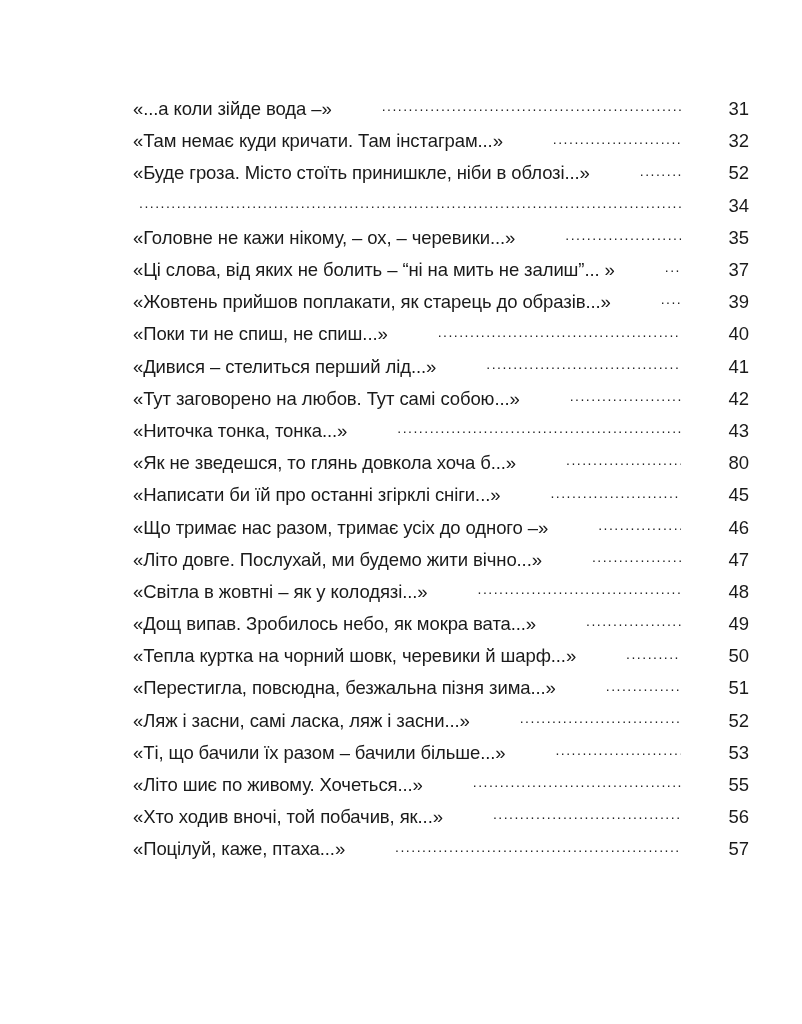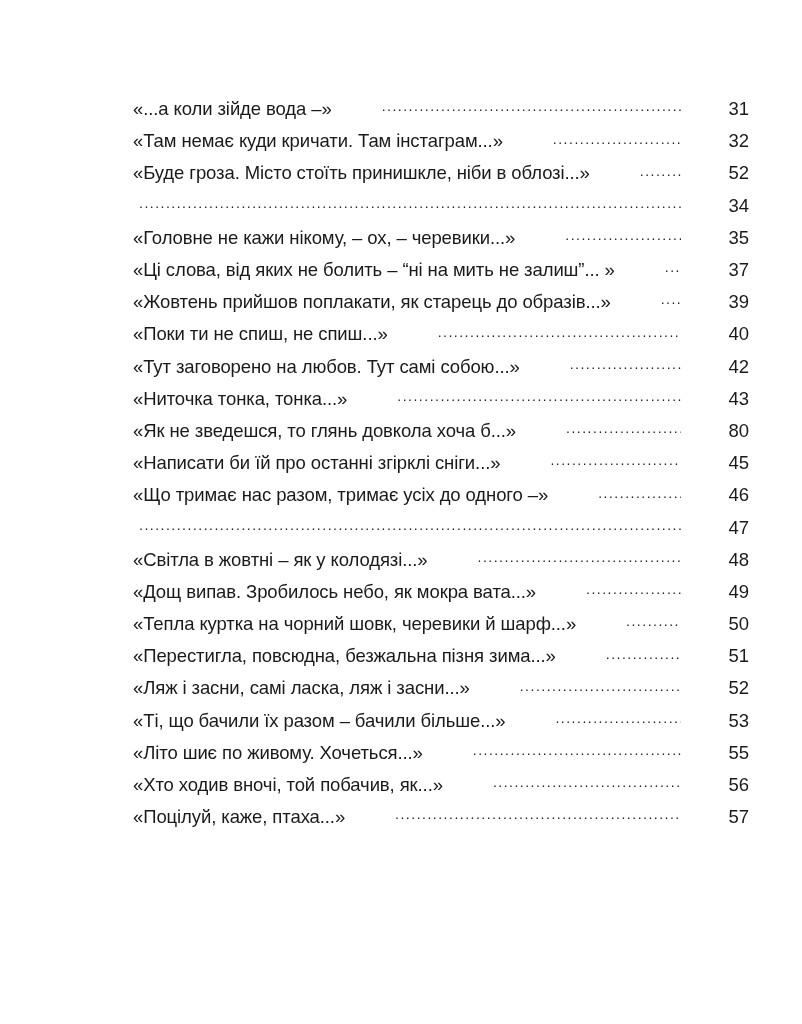--- a/index.html
+++ b/index.html
@@ -96,20 +96,25 @@
       <span class="toc-title">«Жовтень прийшов поплакати, як старець до образів...»</span>
       <span class="toc-leader"></span>
       <span class="toc-page">39</span>
     </li>
   <li class="toc-row">
       <span class="toc-title">«Поки ти не спиш, не спиш...»</span>
       <span class="toc-leader"></span>
       <span class="toc-page">40</span>
     </li>
   <li class="toc-row">
+      <span class="toc-title">«Дивися – стелиться перший лід...»</span>
+      <span class="toc-leader"></span>
+      <span class="toc-page">41</span>
+    </li>
+  <li class="toc-row">
       <span class="toc-title">«Тут заговорено на любов. Тут самі собою...»</span>
       <span class="toc-leader"></span>
       <span class="toc-page">42</span>
     </li>
   <li class="toc-row">
       <span class="toc-title">«Ниточка тонка, тонка...»</span>
       <span class="toc-leader"></span>
       <span class="toc-page">43</span>
     </li>
   <li class="toc-row">
@@ -121,20 +126,21 @@
       <span class="toc-title">«Написати би їй про останні згірклі сніги...»</span>
       <span class="toc-leader"></span>
       <span class="toc-page">45</span>
     </li>
   <li class="toc-row">
       <span class="toc-title">«Що тримає нас разом, тримає усіх до одного –»</span>
       <span class="toc-leader"></span>
       <span class="toc-page">46</span>
     </li>
   <li class="toc-row">
+      <span class="toc-title">«Літо довге. Послухай, ми будемо жити вічно...»</span>
       <span class="toc-leader"></span>
       <span class="toc-page">47</span>
     </li>
   <li class="toc-row">
       <span class="toc-title">«Світла в жовтні – як у колодязі...»</span>
       <span class="toc-leader"></span>
       <span class="toc-page">48</span>
     </li>
   <li class="toc-row">
       <span class="toc-title">«Дощ випав. Зробилось небо, як мокра вата...»</span>

